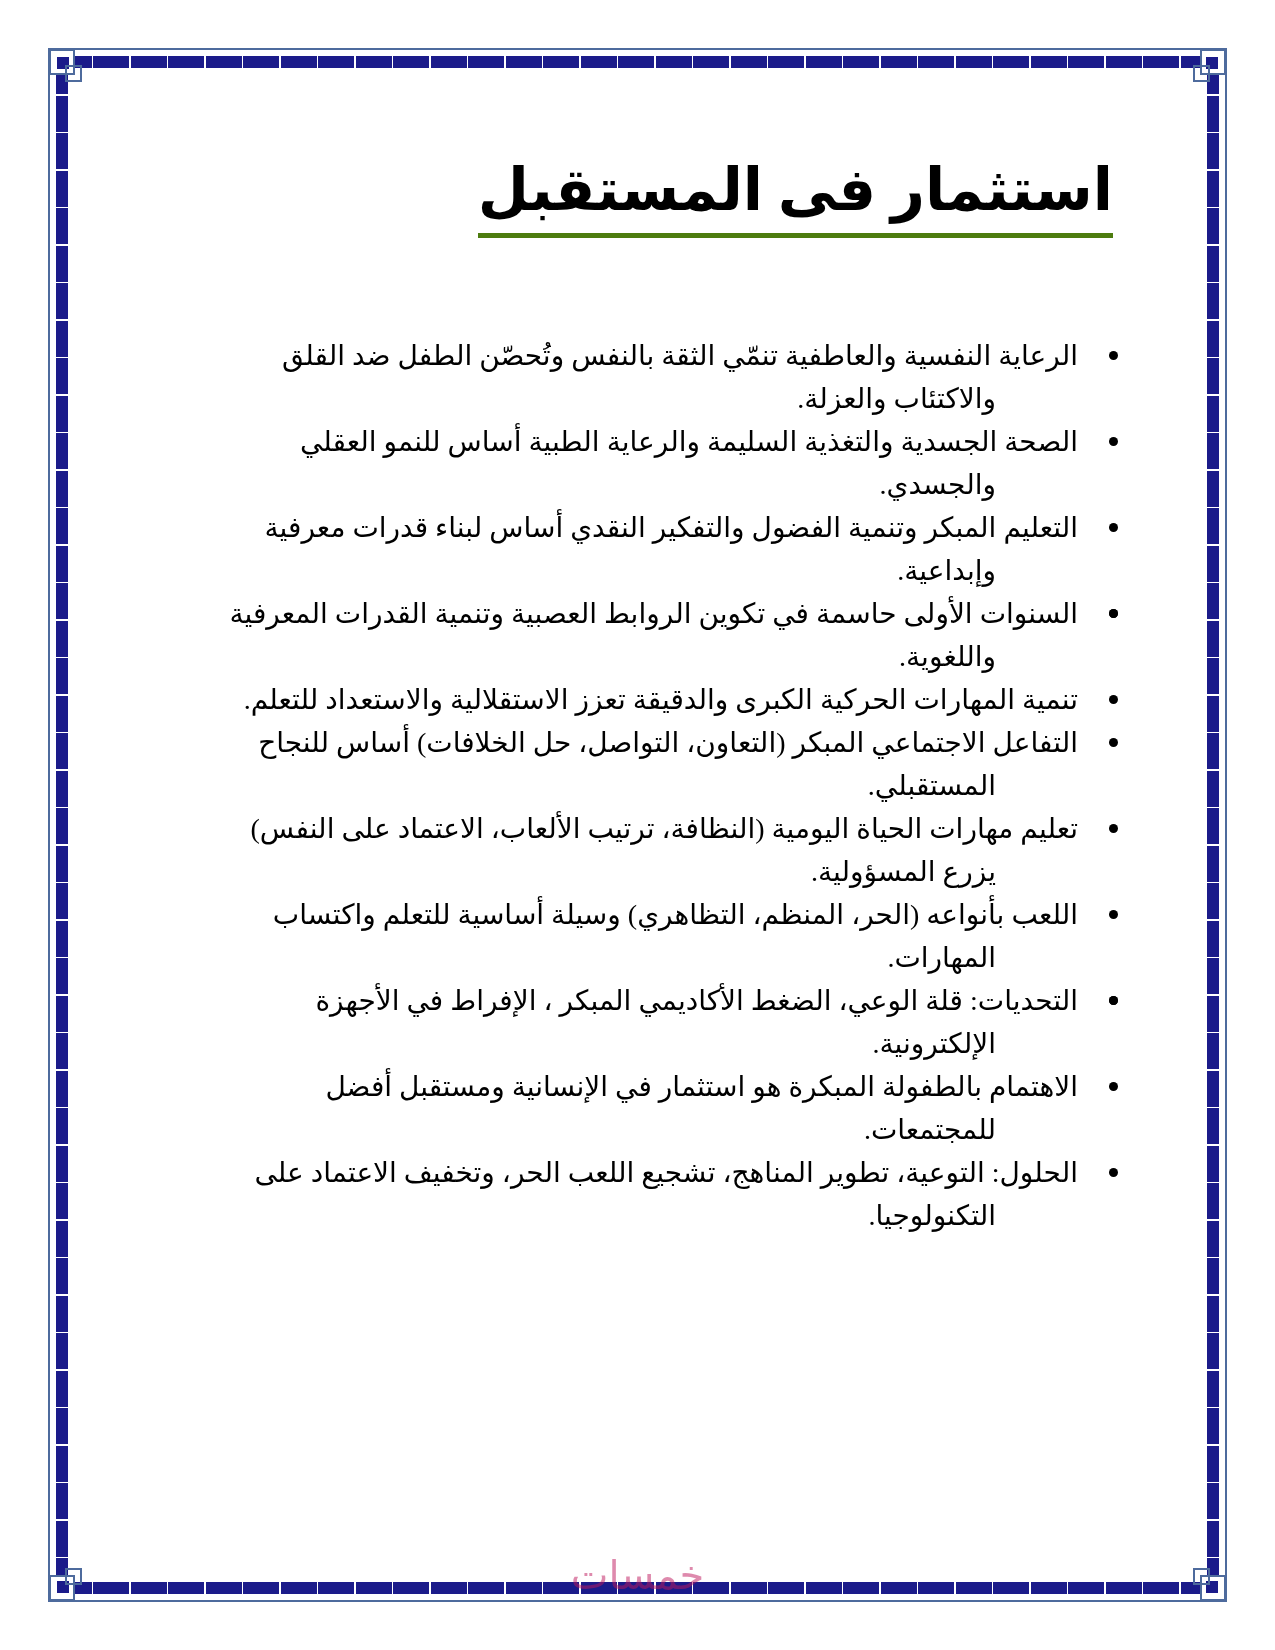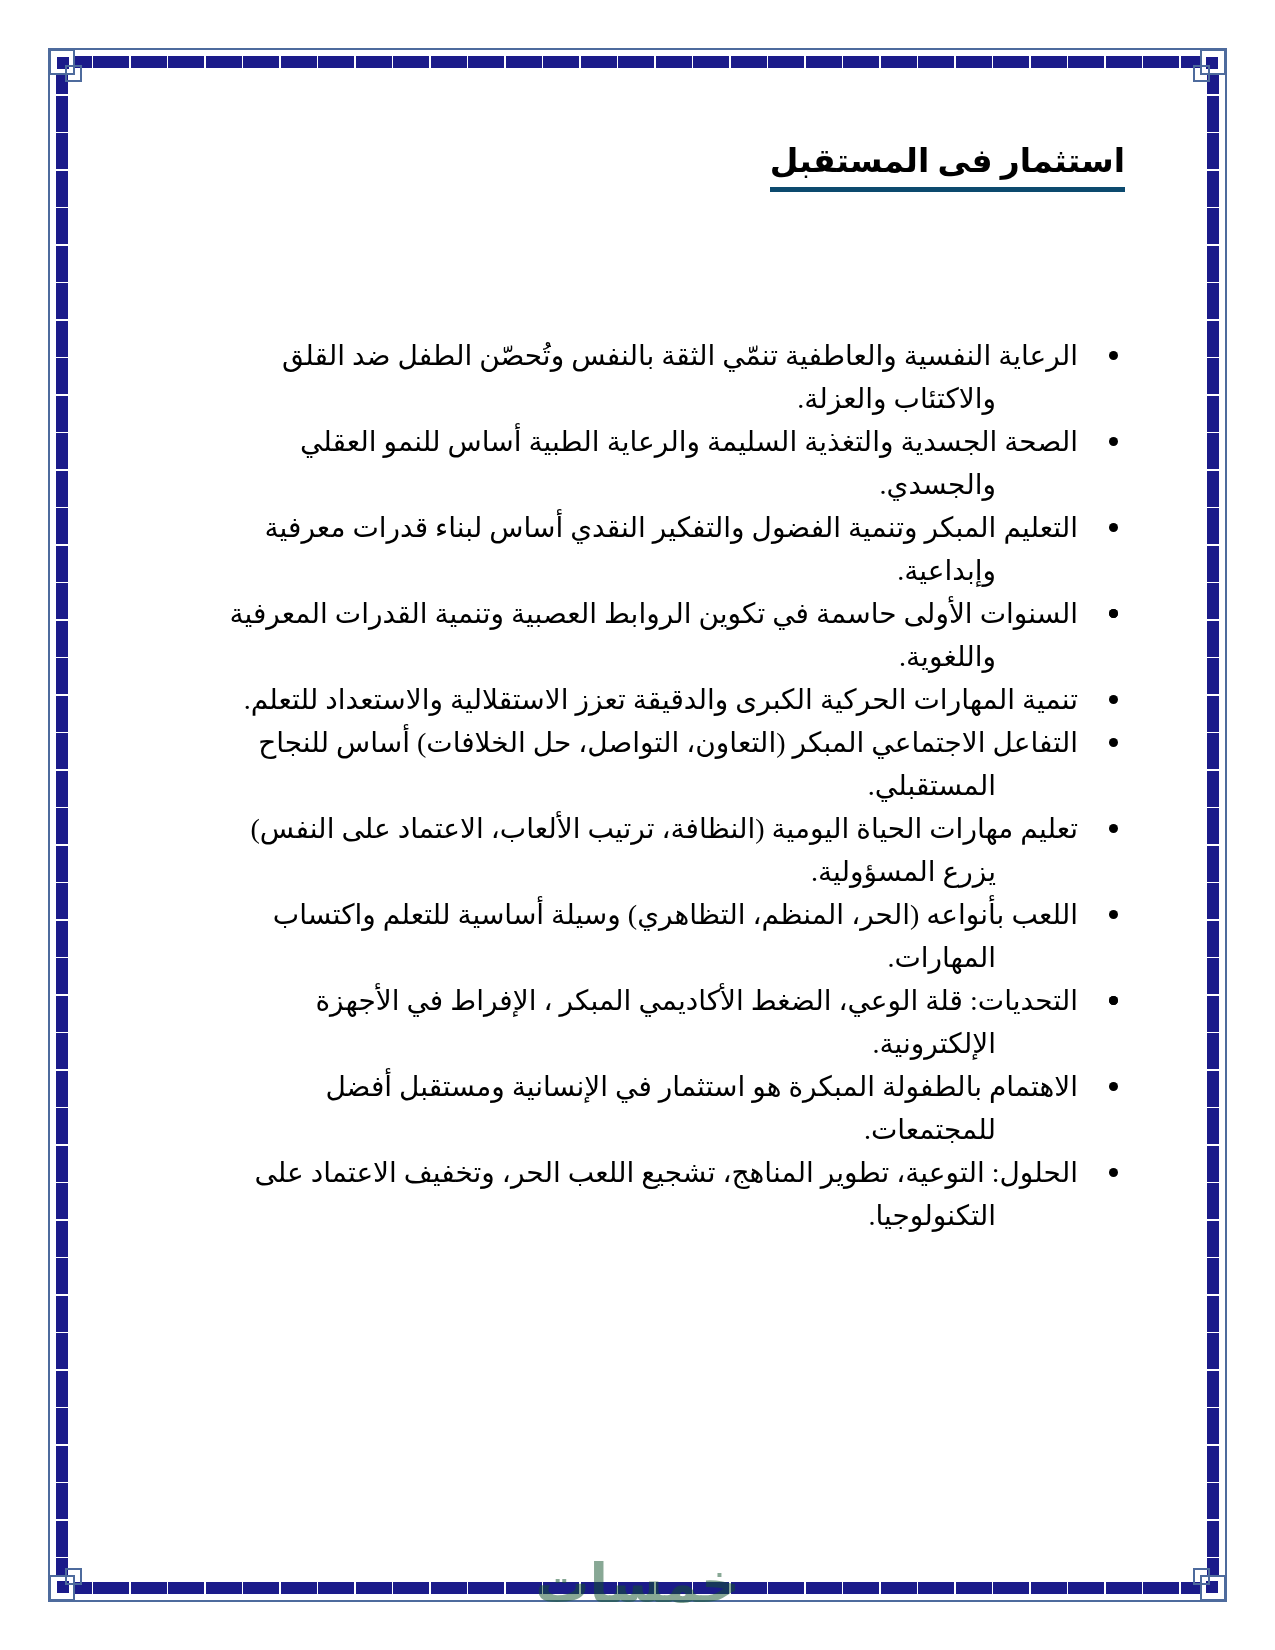--- a/index.html
+++ b/index.html
@@ -47,24 +47,24 @@
     border: 2px solid #4e6b9d; background: transparent;
   }
   .corner.tl { left: 49px; top: 49px; }
   .corner.tr { right: 49px; top: 49px; transform: scaleX(-1); }
   .corner.bl { left: 49px; bottom: 49px; transform: scaleY(-1); }
   .corner.br { right: 49px; bottom: 49px; transform: scale(-1,-1); }
 
   
   .title {
     position: absolute; top: 140px; right: 150px;
-    margin: 0;
-    font-size: 33px; font-weight: 700;
+    margin: 12px;
+    font-size: 59px; font-weight: 700;
     line-height: 1.3;
-    border-bottom: 5px solid #0c4a6e;
+    border-bottom: 5px solid #4d7c0f;
     padding-bottom: 4px;
     white-space: nowrap;
     z-index: 3;
   }
 
   
   ul.bullets {
     position: absolute; top: 334px; right: 157px;
     width: 923px;
     margin: 0; padding: 0;
@@ -84,22 +84,22 @@
     position: absolute; right: 0; top: 17px;
     width: 9px; height: 9px; border-radius: 50%;
     background: #000;
   }
 
   
   .watermark {
     position: absolute; top: 1552px; left: 50%;
     transform: translateX(-50%);
     font-family: "DejaVu Sans", sans-serif;
-    font-size: 54px; font-weight: 700;
-    color: #14532d; opacity: 0.5;
+    font-size: 40px; font-weight: 400;
+    color: #be185d; opacity: 0.5;
     letter-spacing: 6px;
     z-index: 4;
     white-space: nowrap;
   }
 </style>
 </head>
 <body>
 
 <div class="page">
 

